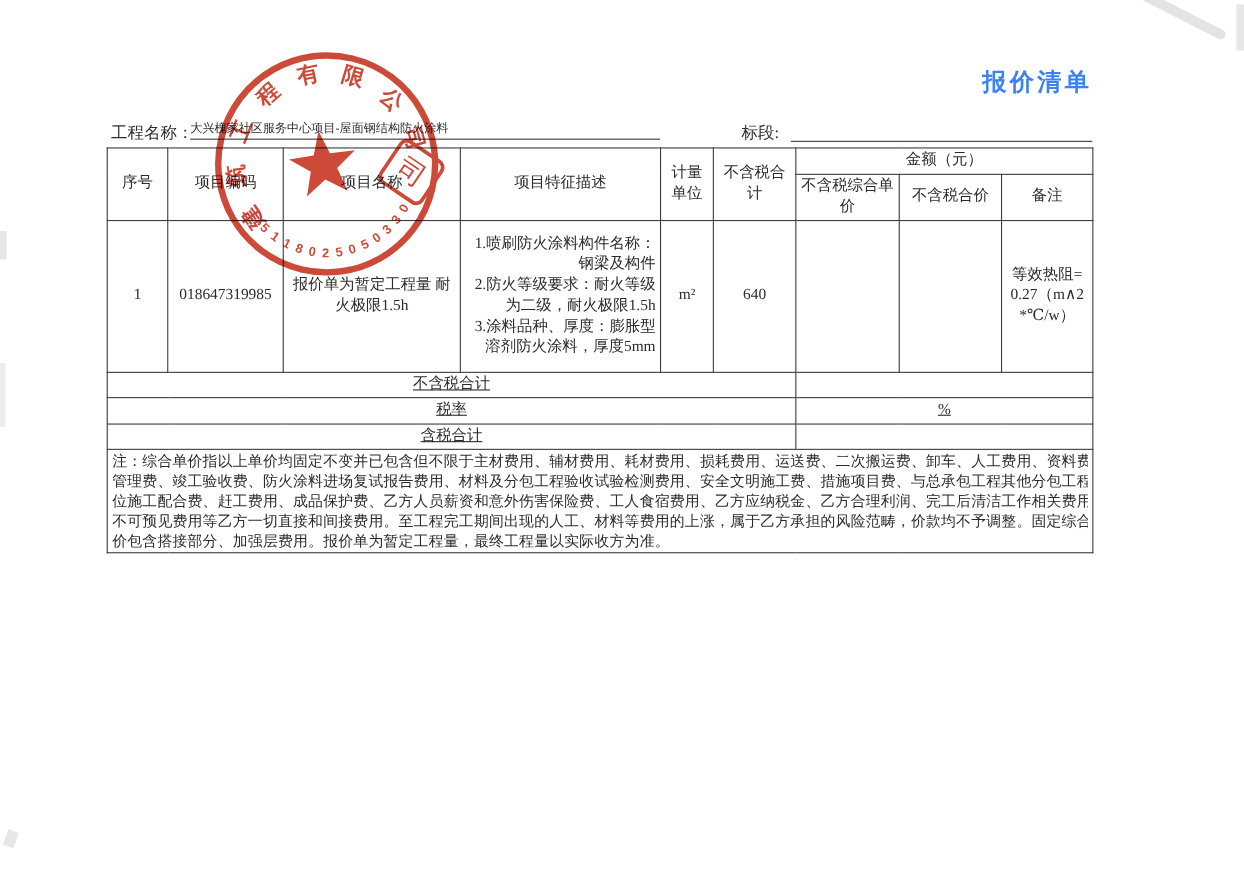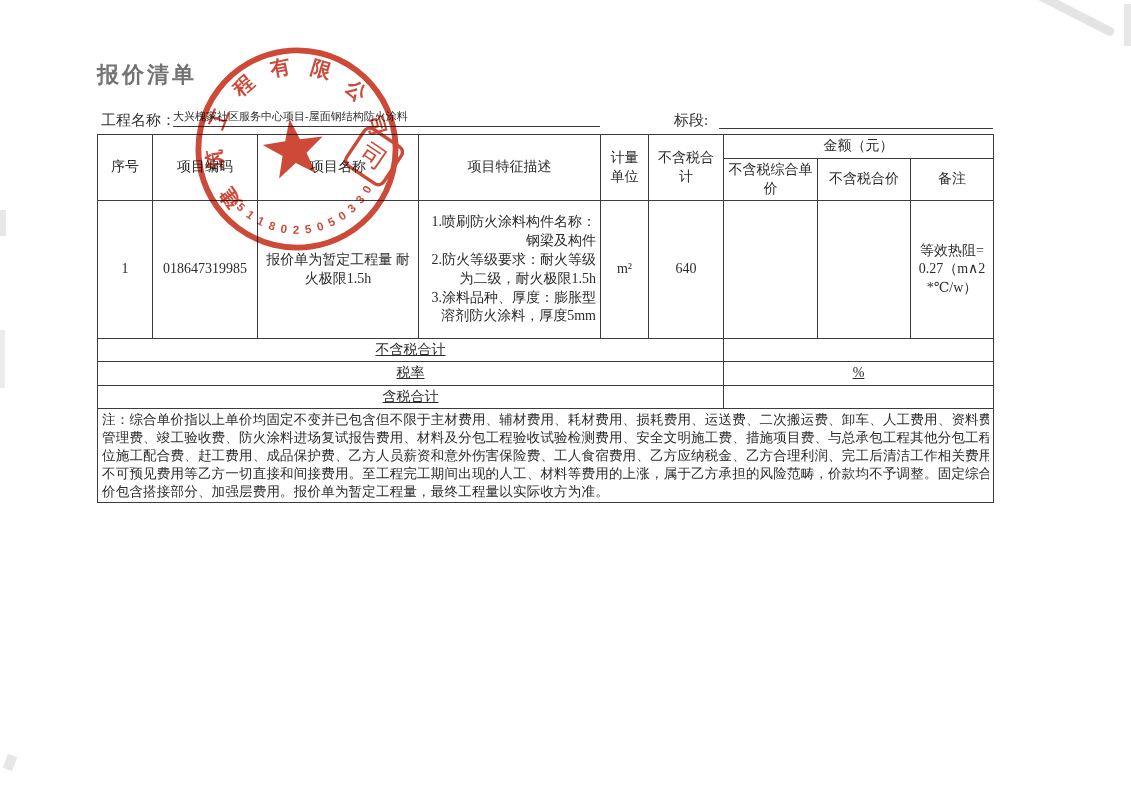--- a/index.html
+++ b/index.html
@@ -2,22 +2,22 @@
 <html><head>
 <meta charset="utf-8">
 <style>
   html,body{margin:0;padding:0;}
   body{
     width:1131px;height:800px;background:#ffffff;position:relative;overflow:hidden;
     font-family:"Liberation Serif","DejaVu Serif",serif;color:#2e2e2e;
     -webkit-font-smoothing:antialiased;
   }
   .page-title{
-    position:absolute;left:97px;top:60px;width:896px;text-align:left;
-    font-size:22px;font-weight:bold;letter-spacing:3px;color:#737373;
+    position:absolute;left:97px;top:60px;width:896px;text-align:right;
+    font-size:22px;font-weight:bold;letter-spacing:3px;color:#3b82f6;
     font-family:"Liberation Sans","DejaVu Sans",sans-serif;
   }
   .meta-label{position:absolute;top:111px;font-size:15px;white-space:nowrap;text-align:right;}
   .lbl-project{left:101px;}
   .lbl-section{left:674px;}
   .project-name{
     position:absolute;left:173px;top:109px;width:427px;font-size:11px;white-space:nowrap;
     border-bottom:1.5px solid #3a3a3a;padding-bottom:2px;overflow:hidden;
   }
   .section-line{

